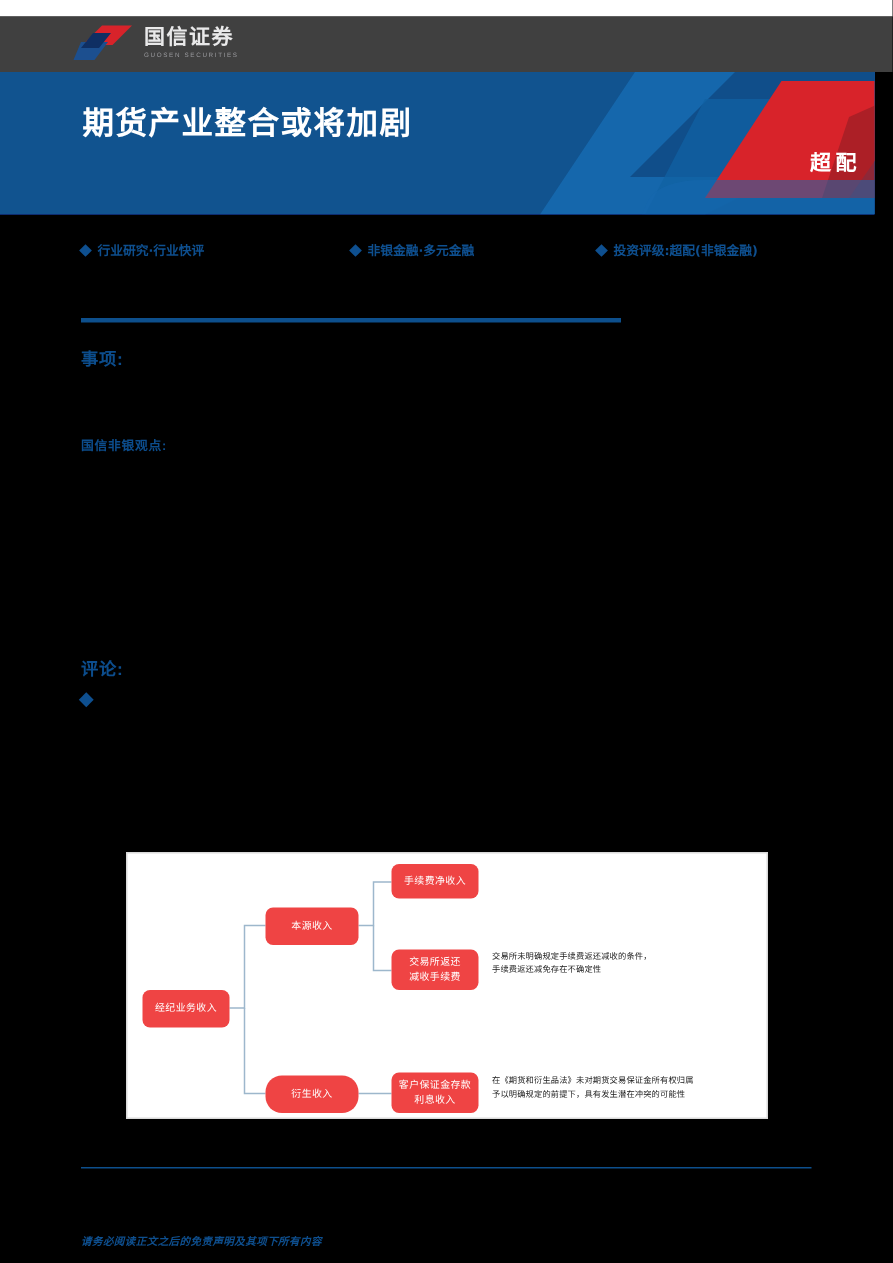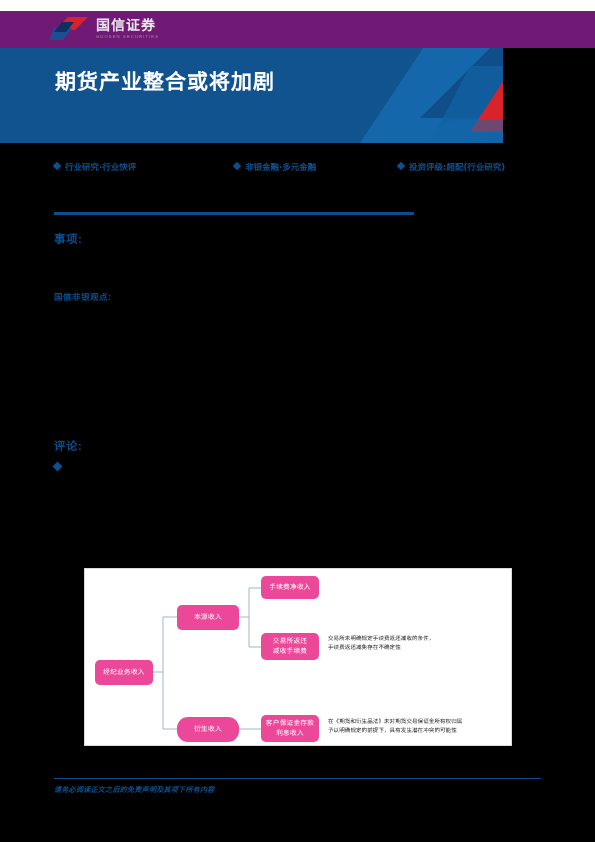--- a/index.html
+++ b/index.html
@@ -29,21 +29,21 @@
     left: 0; top: 0;
     width: 595px; height: 11px;
     background: #ffffff;
   }
 
   
   .logo-bar {
     position: absolute;
     left: 0; top: 11px;
     width: 595px; height: 37px;
-    background: #701a75;
+    background: #404040;
   }
   .logo-wrap {
     position: absolute;
     left: 48px; top: 5px;
     display: flex;
     align-items: center;
     gap: 6px;
   }
   .logo-mark {
     position: relative;
@@ -68,21 +68,21 @@
     color: #9a9a9e;
     letter-spacing: 1.1px;
     margin-top: 3px;
     font-family: "Liberation Sans", sans-serif;
   }
 
   
   .banner {
     position: absolute;
     left: 0; top: 48px;
-    width: 503px; height: 95px;
+    width: 583px; height: 95px;
     background: #1d4ed8;
     overflow: hidden;
     text-align: right;
   }
   .banner-bg { position: absolute; inset: 0; }
   .banner-title {
     position: absolute;
     left: 55px; top: 17px;
     font-size: 21px;
     font-weight: bold;
@@ -176,21 +176,21 @@
     left: 84px; top: 568px;
     width: 428px; height: 178px;
     background: #ffffff;
     border: 1px solid #d9d9d9;
     box-sizing: border-box;
     overflow: hidden;
   }
   .fig-svg { position: absolute; inset: 0; }
   .node {
     position: absolute;
-    background: #ec4899;
+    background: #ef4444;
     border-radius: 5px;
     color: #ffffff;
     display: flex;
     align-items: center;
     justify-content: center;
     text-align: center;
     font-size: 6.6px;
     line-height: 1.45;
     letter-spacing: 0.3px;
     font-family: "DejaVu Sans", sans-serif;
@@ -208,21 +208,21 @@
 
   
   .footer-rule {
     position: absolute;
     left: 54px; top: 778px;
     width: 487px; height: 1px;
     background: #0d4f8c;
   }
   .footer-note {
     position: absolute;
-    left: 54px; top: 784px;
+    left: 54px; top: 822px;
     font-size: 7px;
     font-weight: bold;
     font-style: italic;
     color: #0e4f8f;
     letter-spacing: 0.3px;
     font-family: "DejaVu Sans", sans-serif;
     white-space: nowrap;
   }
 </style>
 </head>
@@ -266,21 +266,21 @@
     <div class="tag tag-0">
       <span class="dia"></span>
       <span>行业研究·行业快评</span>
     </div>
     <div class="tag tag-1">
       <span class="dia"></span>
       <span>非银金融·多元金融</span>
     </div>
     <div class="tag tag-2">
       <span class="dia"></span>
-      <span>投资评级:超配(行业研究)</span>
+      <span>投资评级:超配(非银金融)</span>
     </div>
   </div>
 
   <div class="rule"></div>
 
   <div class="sec-head sec-matter">事项:</div>
   <div class="sec-head sec-view">国信非银观点:</div>
   <div class="sec-head sec-comment">评论:</div>
   <div class="bullet-dia"></div>
 

